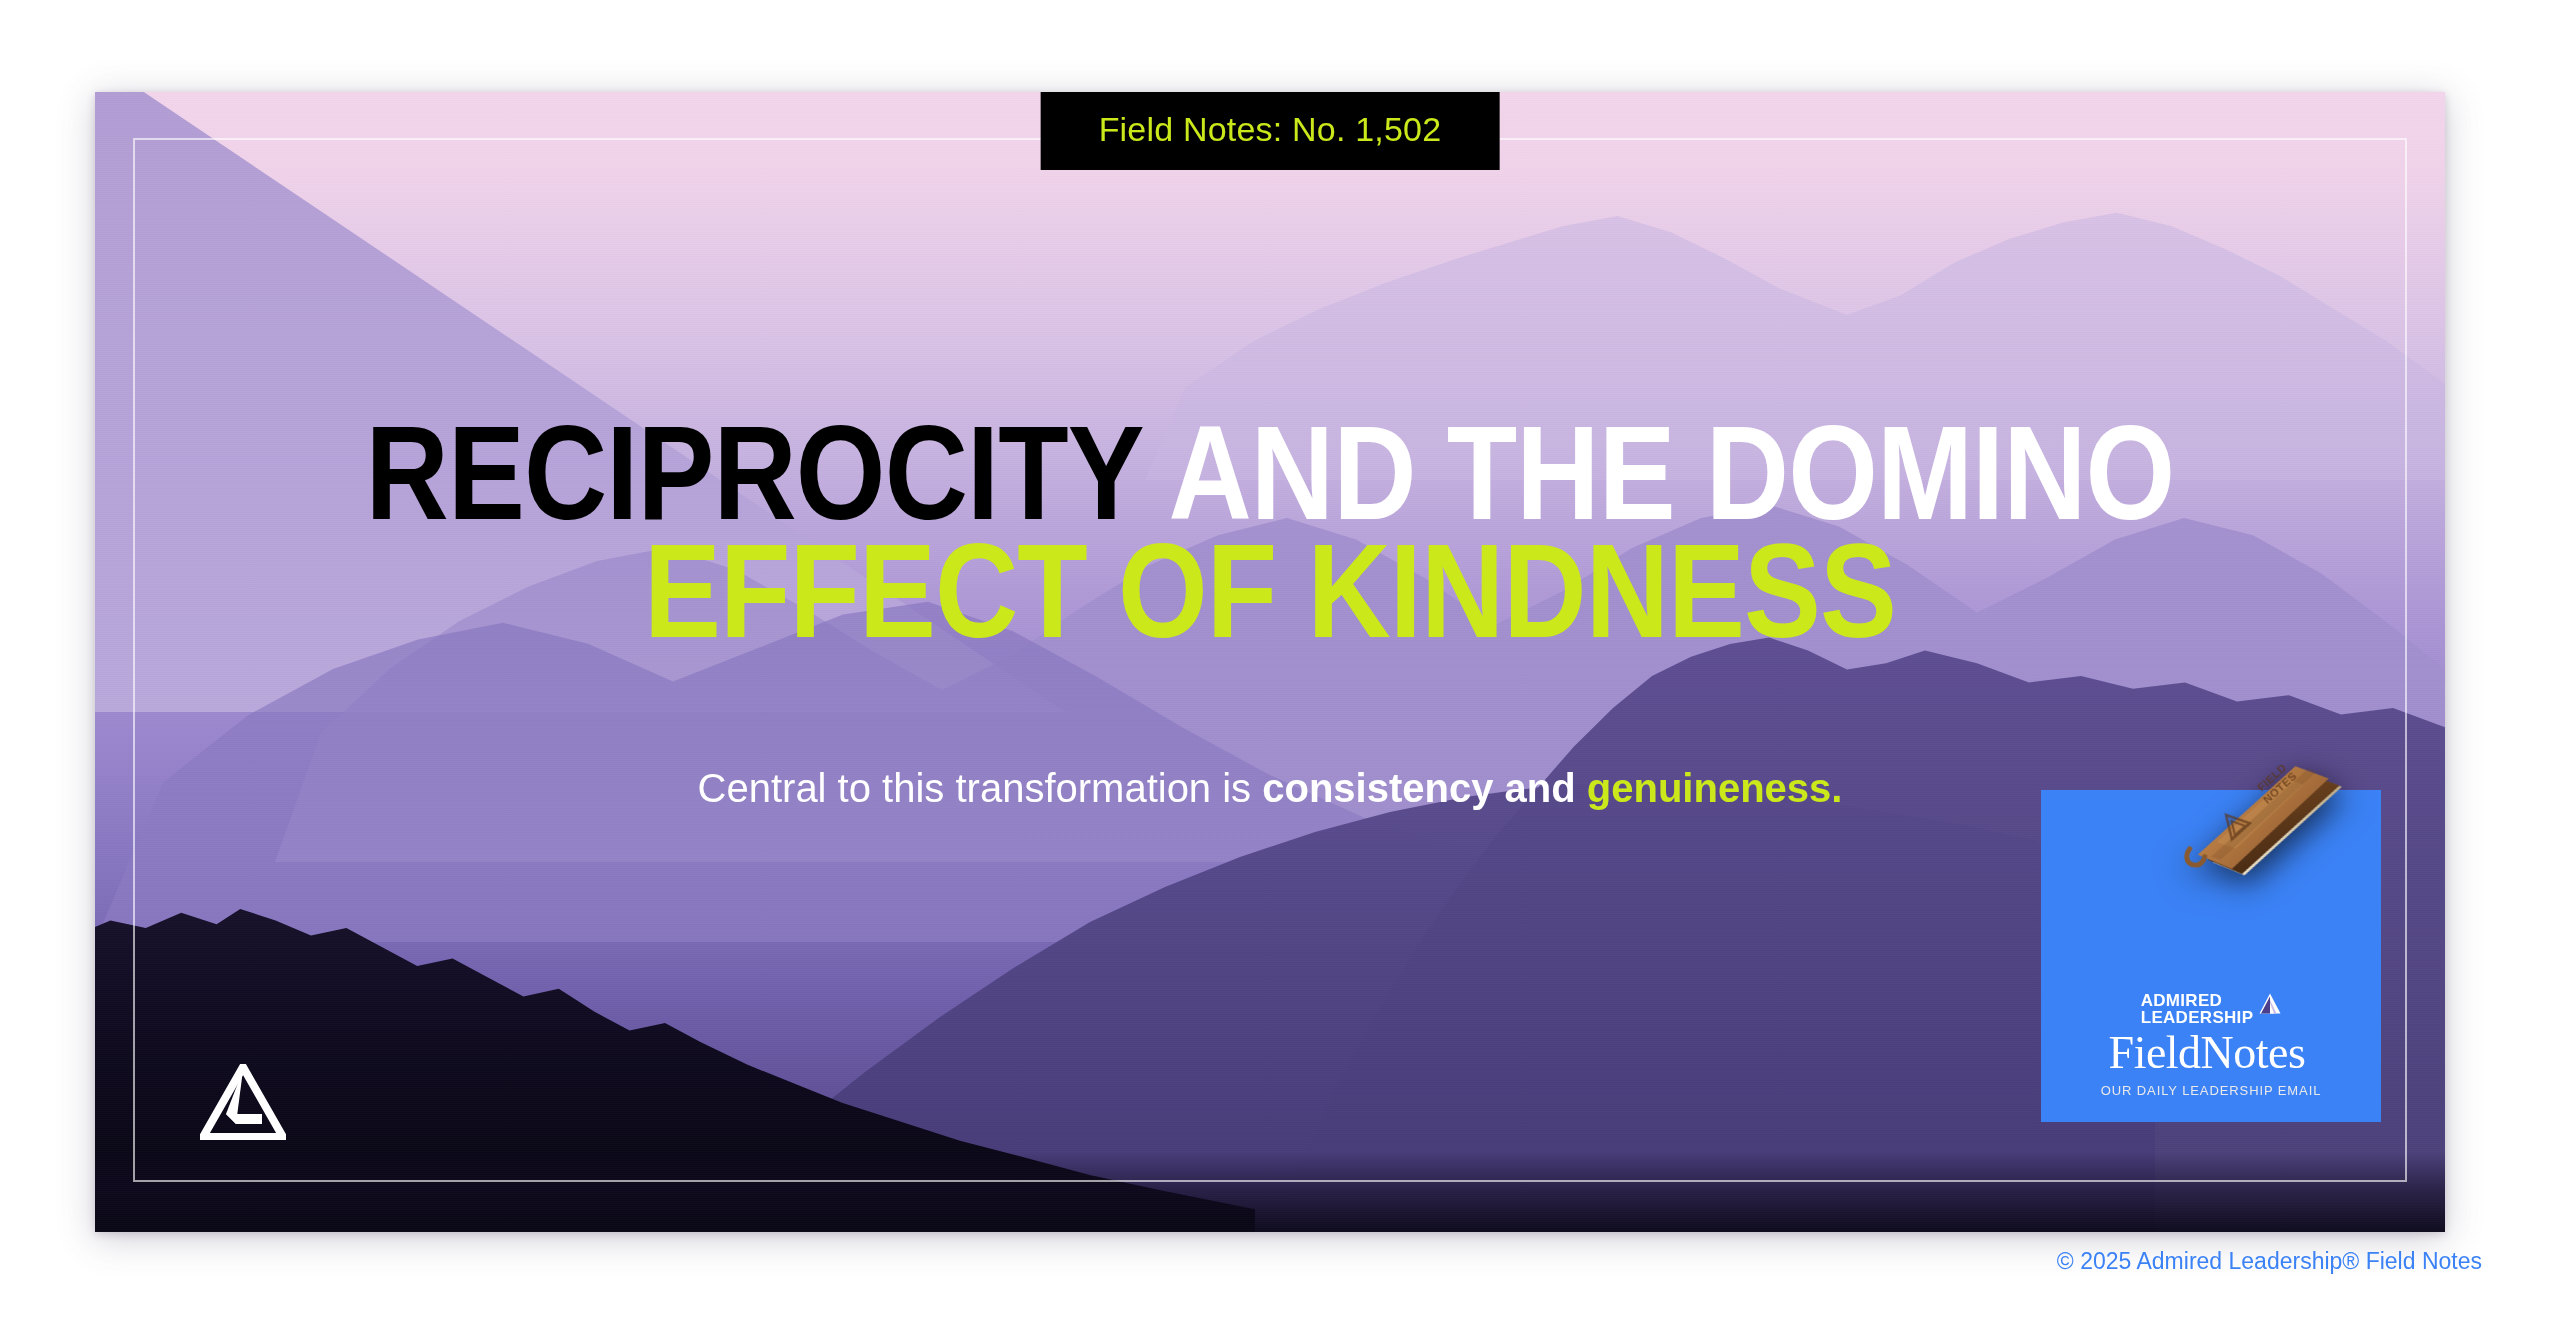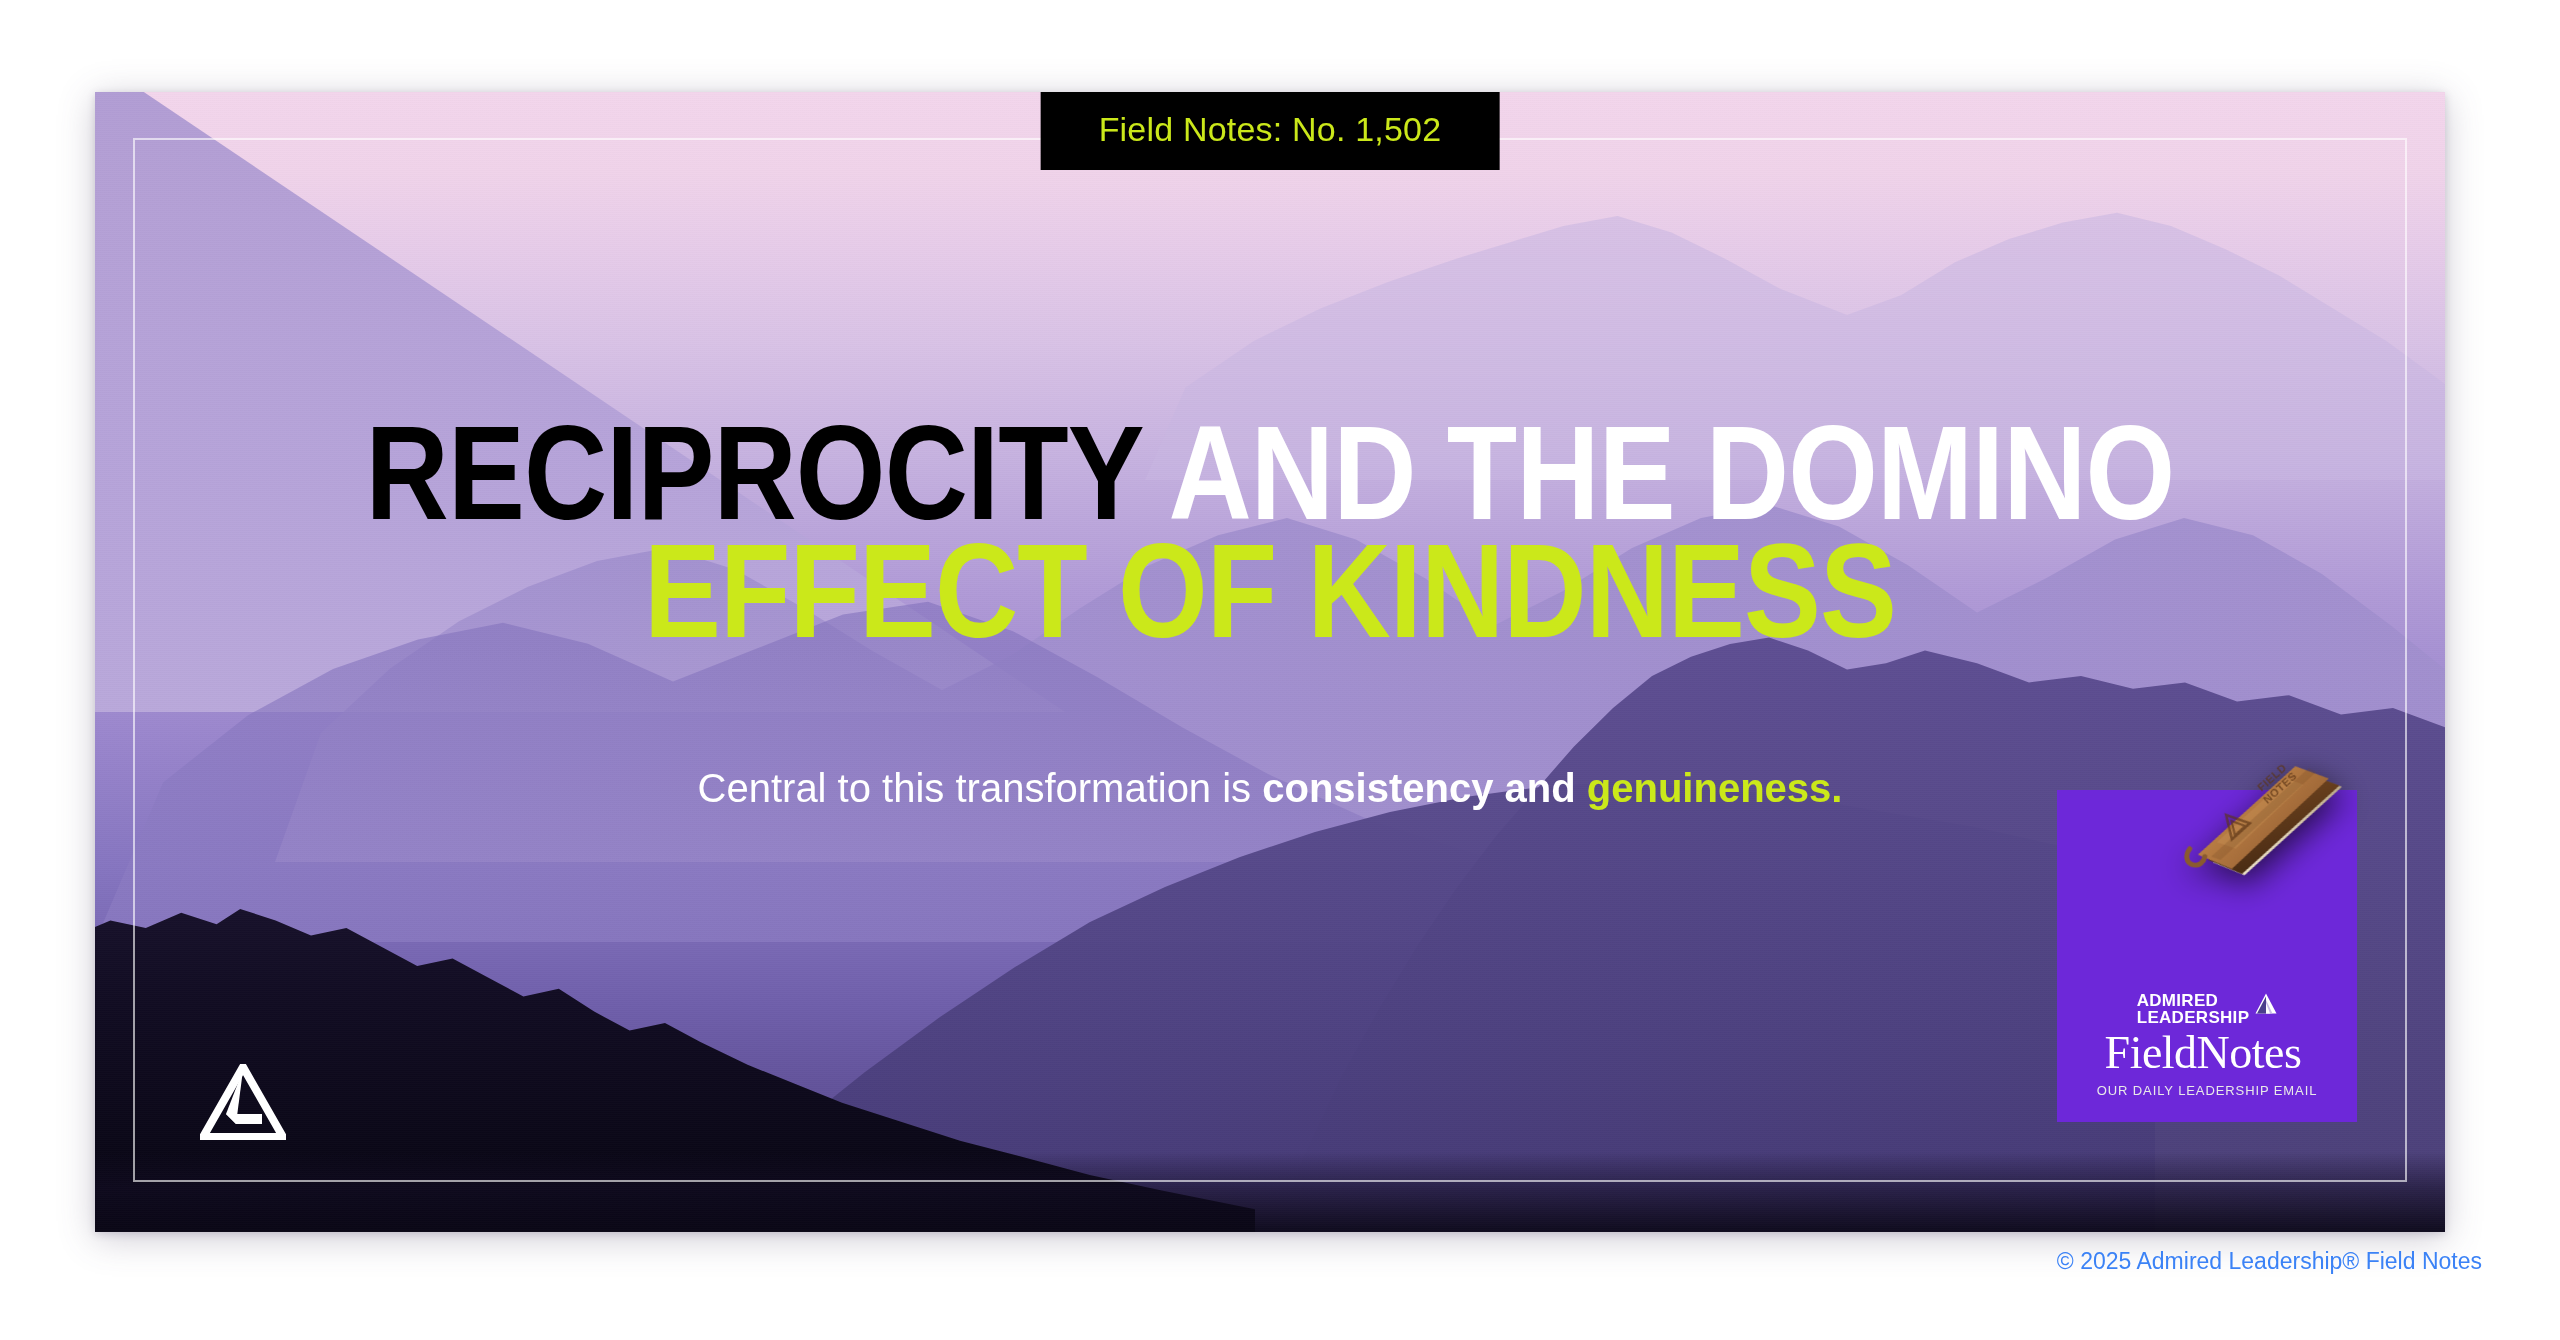--- a/index.html
+++ b/index.html
@@ -233,25 +233,25 @@
     font-weight: 400;
     padding: 0 90px;
     white-space: nowrap;
   }
   .subtitle .st-strong { font-weight: 700; color: #ffffff; }
   .subtitle .st-accent { font-weight: 700; color: #cbe81a; }
 
   
   .promo-card {
     position: absolute;
-    right: 88px;
+    right: 64px;
     top: 698px;
-    width: 300px;
+    width: 340px;
     height: 332px;
-    background: #6d28d9;
+    background: #3b82f6;
     z-index: 25;
   }
   .promo-inner {
     position: absolute;
     left: 0; right: 0; bottom: 24px;
     text-align: center;
   }
   .promo-brandline {
     display: flex;
     align-items: flex-start;

